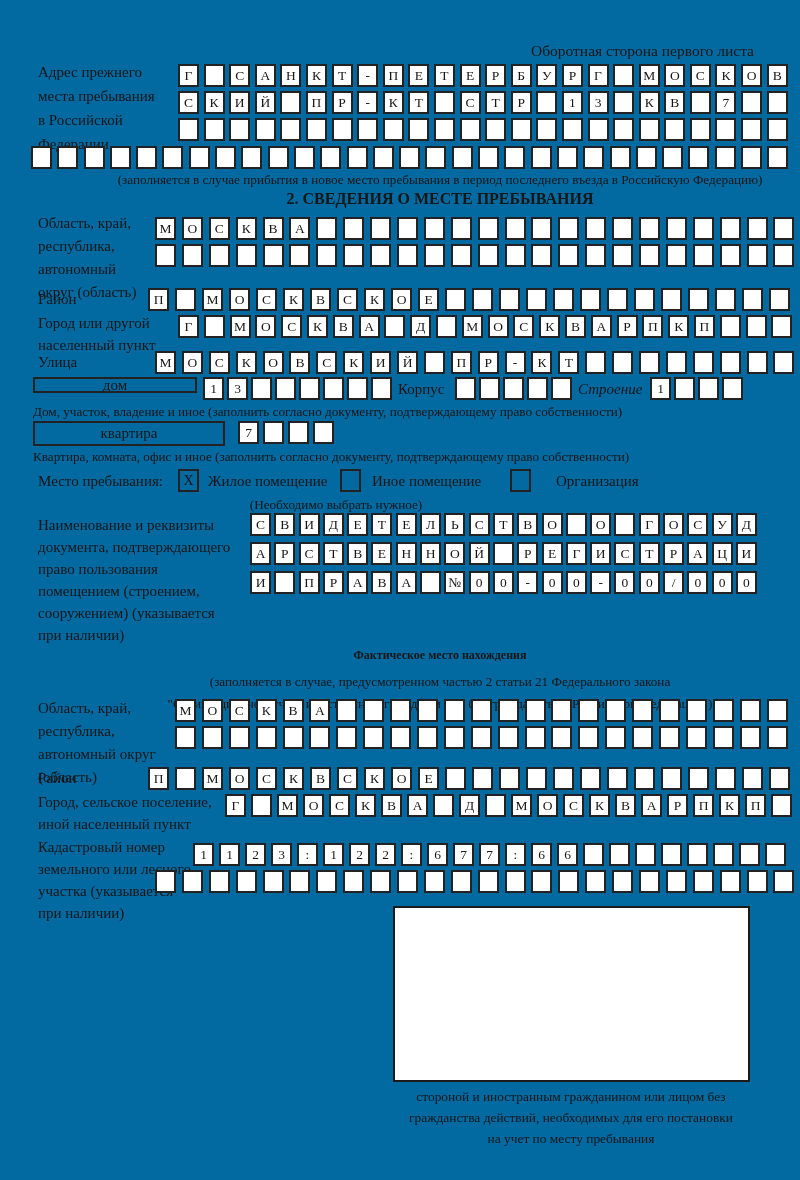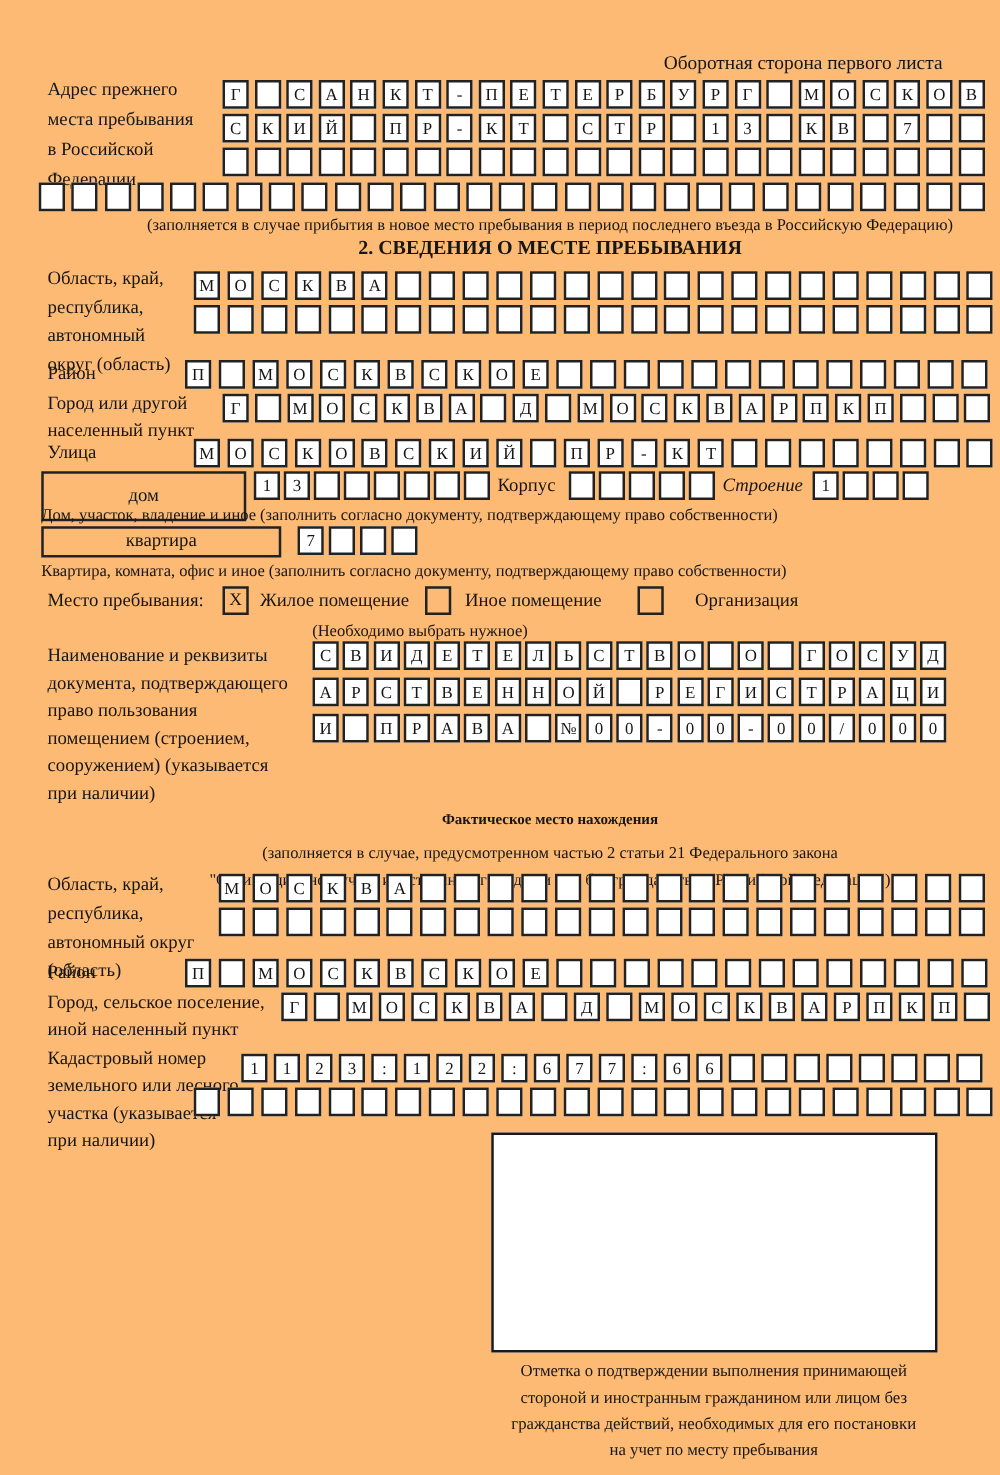--- a/index.html
+++ b/index.html
@@ -1,16 +1,16 @@
 <!DOCTYPE html>
 <html><head>
 <meta charset="utf-8">
 <style>
   html,body{margin:0;padding:0;background:#fff;}
-  .page{position:relative;width:800px;height:1180px;background:#fdba74;
+  .page{position:relative;width:800px;height:1180px;background:#0369a1;
         font-family:"Liberation Serif","DejaVu Serif",serif;color:#161616;overflow:hidden;}
   .label{position:absolute;font-size:15px;line-height:24px;white-space:nowrap;}
   .caption{position:absolute;font-size:13.2px;white-space:nowrap;}
   .center{left:0;width:800px;text-align:center;white-space:nowrap;padding-left:40px;}
   .bold{font-weight:bold;}
   .boxrow{position:absolute;display:flex;}
   .cell{box-sizing:border-box;flex:0 0 auto;width:21px;height:23px;border:2px solid #222;
         background:#fff;display:flex;align-items:center;justify-content:center;
         font-size:13.5px;line-height:1;}
   .chk{position:absolute;box-sizing:border-box;width:21px;height:23px;border:2px solid #222;
@@ -284,21 +284,21 @@
       <span class="cell"></span>
       <span class="cell"></span>
       <span class="cell"></span>
       <span class="cell"></span>
       <span class="cell"></span>
       <span class="cell"></span>
       <span class="cell"></span>
       <span class="cell"></span>
     </div>
 
-  <div class="fieldrect" style="left:33px;top:377px;width:164px;height:40px;">дом</div>
+  <div class="fieldrect" style="left:33px;top:377px;width:164px;height:16px;">дом</div>
   <div class="boxrow" style="left:203px;top:377px;gap:3px">
       <span class="cell">1</span>
       <span class="cell">3</span>
       <span class="cell"></span>
       <span class="cell"></span>
       <span class="cell"></span>
       <span class="cell"></span>
       <span class="cell"></span>
       <span class="cell"></span>
     </div>
@@ -586,19 +586,18 @@
       <span class="cell"></span>
       <span class="cell"></span>
       <span class="cell"></span>
       <span class="cell"></span>
       <span class="cell"></span>
       <span class="cell"></span>
     </div>
 
   <div class="stamp" style="left:393px;top:906px;width:357px;height:176px;"></div>
   <div class="caption" style="left:346px;top:1086px;width:450px;text-align:center;line-height:21px;white-space:normal;font-size:13.4px;">
-    <div>Отметка о подтверждении выполнения принимающей</div>
     <div>стороной и иностранным гражданином или лицом без</div>
     <div>гражданства действий, необходимых для его постановки</div>
     <div>на учет по месту пребывания</div>
   </div>
 
 </div>
 
 </body></html>

